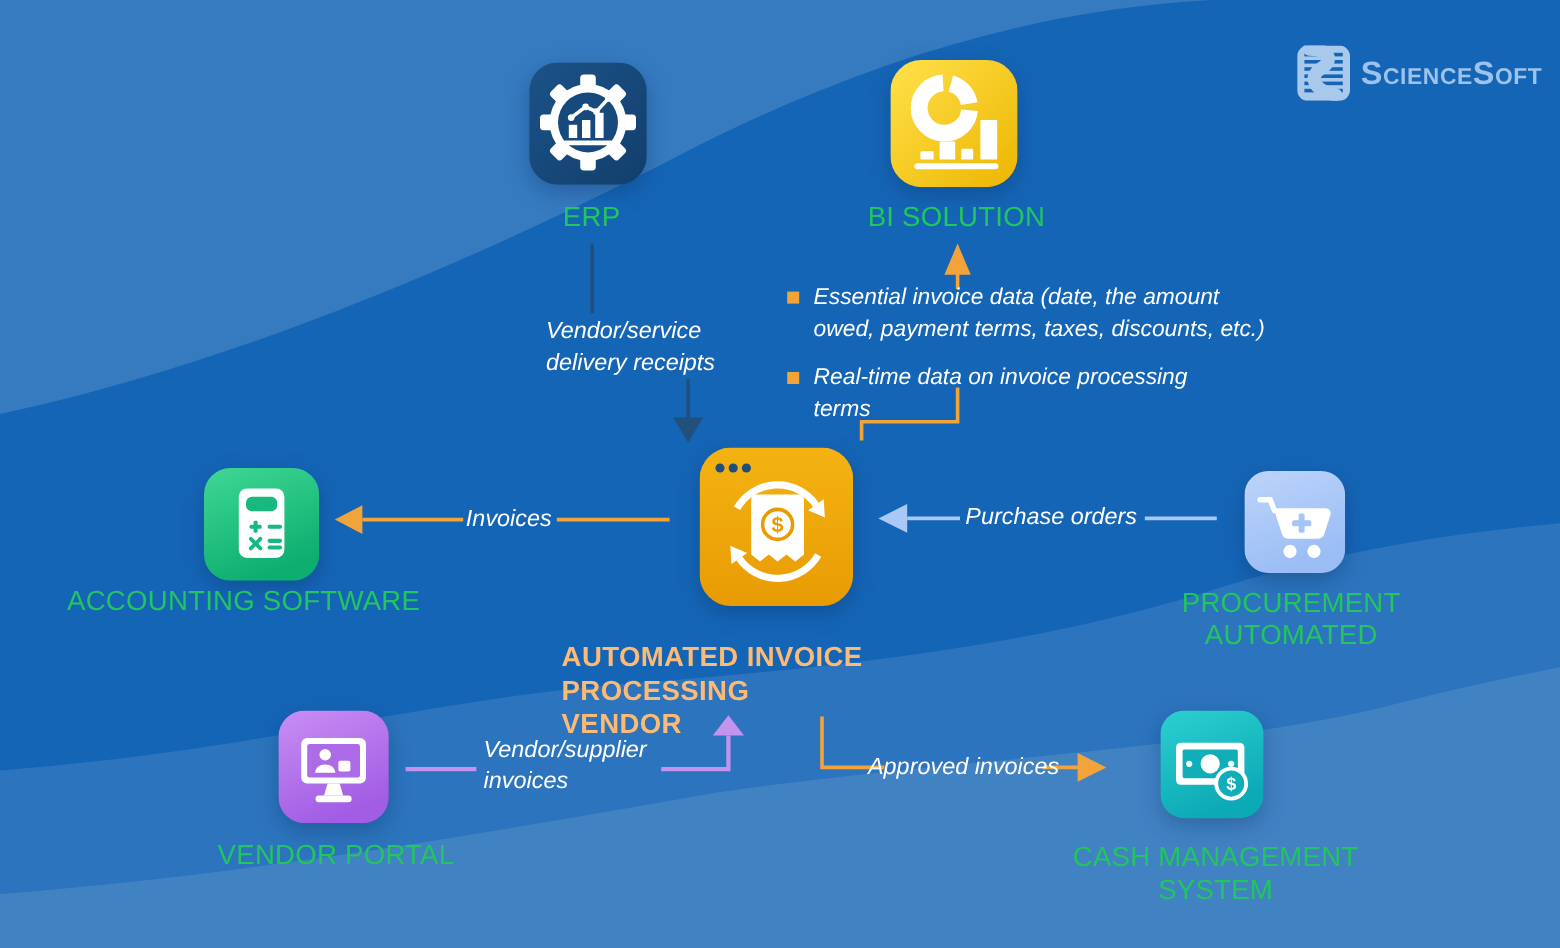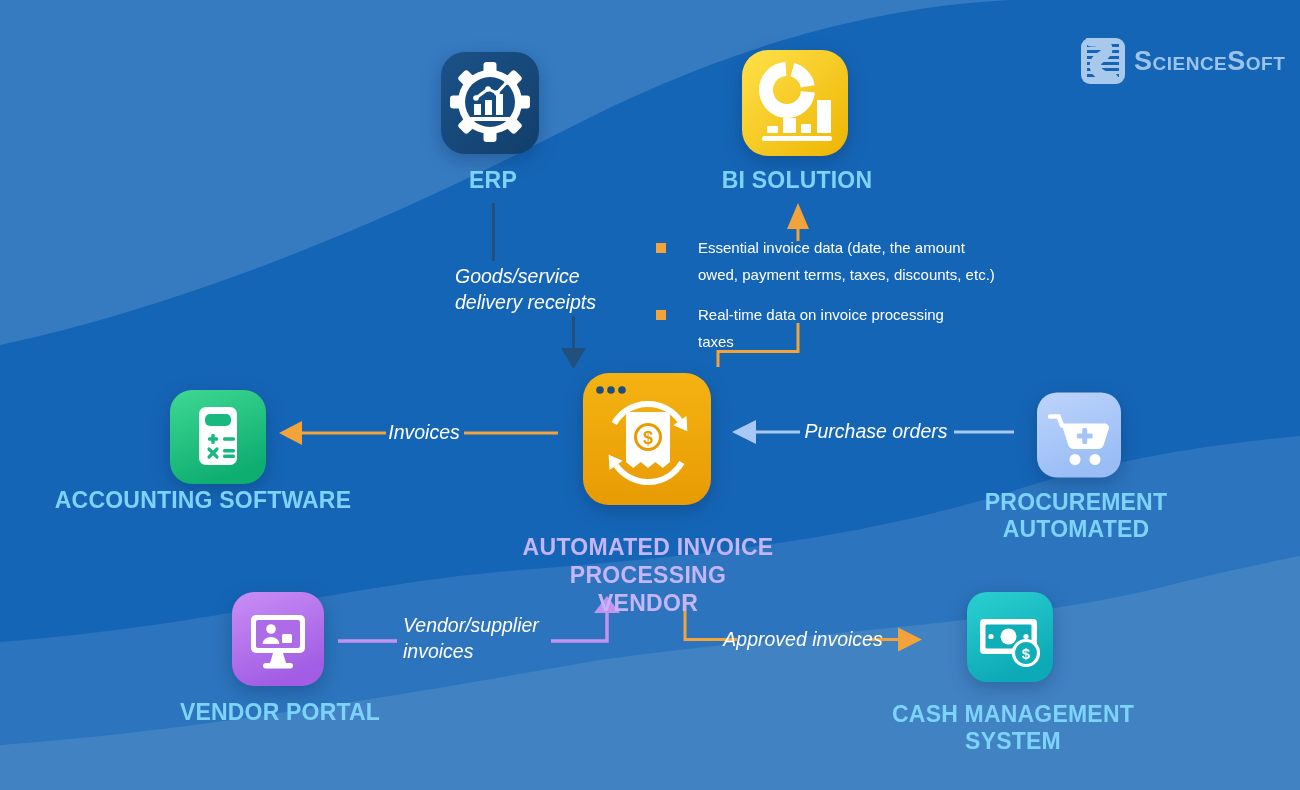--- a/index.html
+++ b/index.html
@@ -1,30 +1,30 @@
 <!DOCTYPE html>
 <html><head>
 <meta charset="utf-8">
 <style>
   html,body{margin:0;padding:0;background:#0d4f9a;}
   #canvas{position:relative;width:1300px;height:790px;overflow:hidden;
           font-family:"Liberation Sans",sans-serif;}
   #bg, #arrows{position:absolute;left:0;top:0;width:1300px;height:790px;}
   .icon{position:absolute;filter:drop-shadow(0 6px 9px rgba(2,38,84,0.30));}
-  .node-label{position:absolute;text-align:center;color:#7dd3fc;
-              font-weight:700;font-size:23px;line-height:27px;letter-spacing:.2px;}
+  .node-label{position:absolute;text-align:center;color:#22c55e;
+              font-weight:400;font-size:23px;line-height:27px;letter-spacing:.2px;}
   .flow-label{position:absolute;color:#ffffff;font-style:italic;
               font-size:19.5px;line-height:26px;}
   .flow-label.centered{text-align:center;}
-  .title-label{position:absolute;left:448px;top:533px;width:400px;text-align:center;
-               color:#c4b5fd;font-weight:700;font-size:23px;line-height:28px;letter-spacing:.3px;}
+  .title-label{position:absolute;left:468px;top:533px;width:400px;
+               color:#fdba74;font-weight:700;font-size:23px;line-height:28px;letter-spacing:.3px;}
   .bullets{position:absolute;left:654px;top:234px;width:400px;}
   .bullet{display:flex;margin-bottom:13px;}
   .bullet .sq{flex:0 0 10px;width:10px;height:10px;background:#F2A43A;margin:9px 12px 0 2px;}
-  .bullet .txt{color:#fff;font-size:15px;line-height:27px;margin-left:20px;}
+  .bullet .txt{color:#fff;font-style:italic;font-size:19px;line-height:27px;}
   .brand{position:absolute;left:1056px;top:38px;display:flex;align-items:center;padding-left:25px;}
   .brand-name{margin-left:9px;color:#9CC3EA;font-weight:700;font-size:27px;
               font-variant:small-caps;letter-spacing:.5px;line-height:46px;}
 </style>
 </head>
 <body>
 
 <div id="canvas">
 
   <svg id="bg" viewBox="0 0 1300 790" aria-hidden="true">
@@ -141,26 +141,26 @@
 
   <div class="bullets">
     <div class="bullet">
       <span class="sq"></span>
       <span class="txt"><span>Essential invoice data (date, the amount</span><br>
         <span>owed, payment terms, taxes, discounts, etc.)</span></span>
     </div>
     <div class="bullet">
       <span class="sq"></span>
       <span class="txt"><span>Real-time data on invoice processing</span><br>
-        <span>taxes</span></span>
+        <span>terms</span></span>
     </div>
   </div>
 
   <div class="flow-label" style="left:455px;top:263px">
-    <span>Goods/service</span><br>
+    <span>Vendor/service</span><br>
     <span>delivery receipts</span>
   </div>
 
   <svg class="icon" style="left:583px;top:373px" width="128" height="132" viewBox="0 0 128 132">
     <defs>
         <linearGradient id="gC" x1="0" y1="0" x2="0" y2="1">
       <stop offset="0" stop-color="#F4B312"></stop>
           <stop offset="1" stop-color="#E89B03"></stop>
         </linearGradient>
       </defs>

